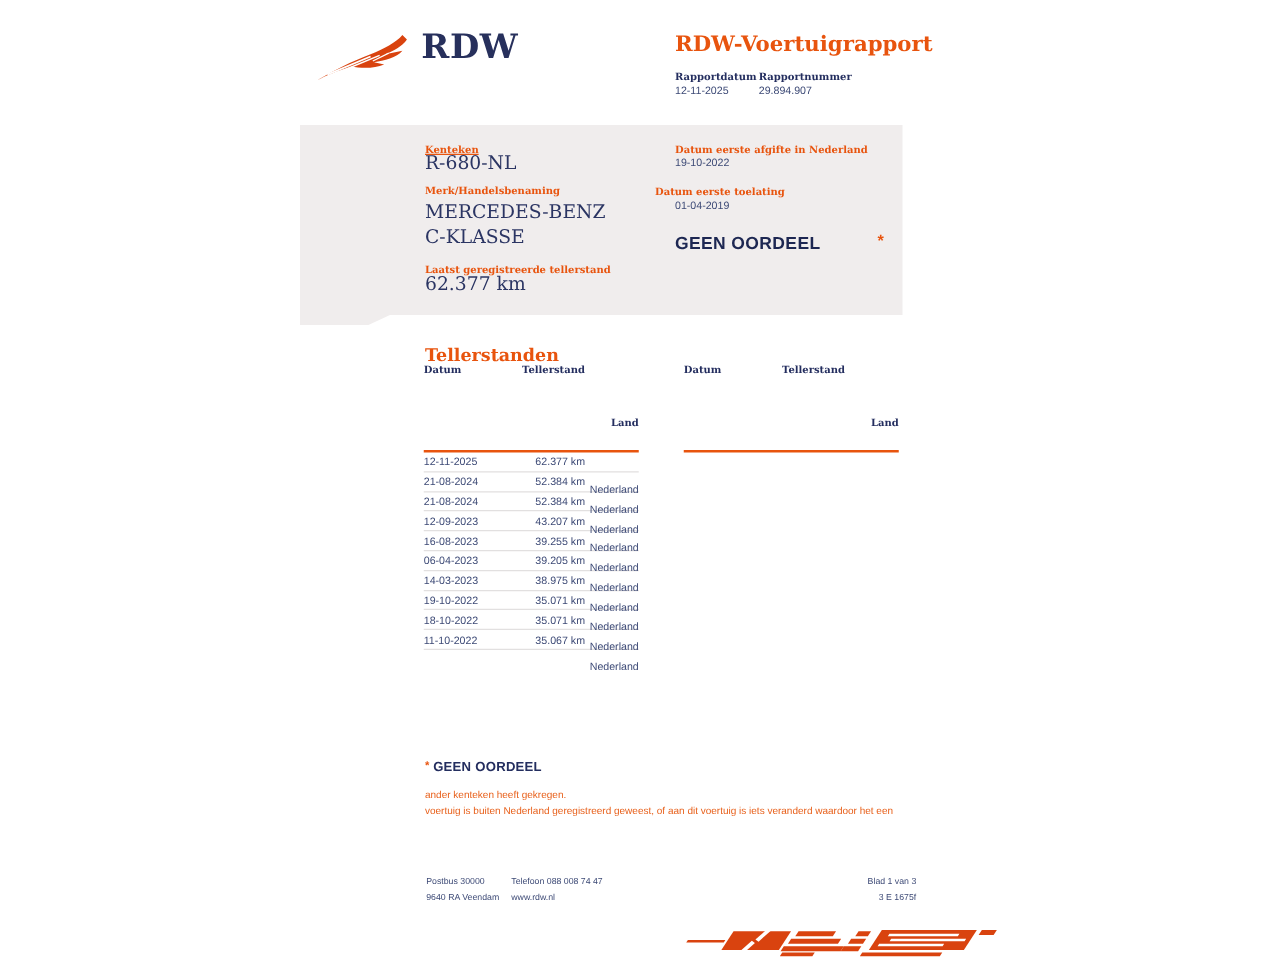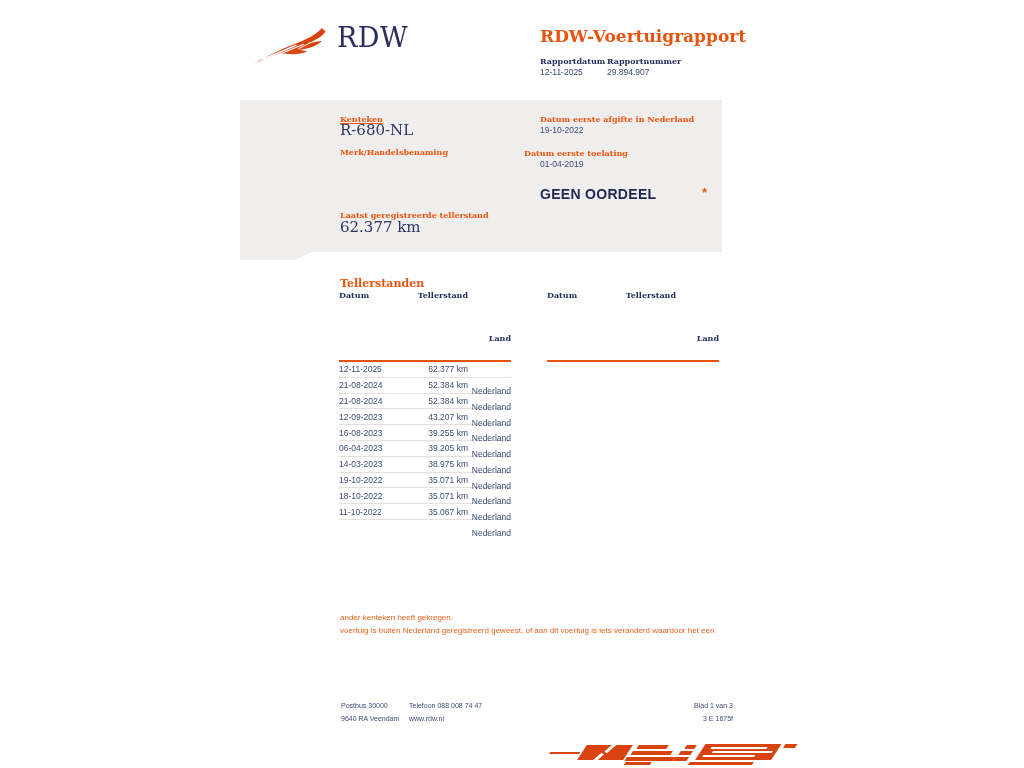--- a/index.html
+++ b/index.html
@@ -1,21 +1,21 @@
 <!DOCTYPE html>
 <html><head>
 <meta charset="utf-8">
 <style>
   html,body{margin:0;padding:0;}
   body{width:1024px;height:768px;background:#ffffff;position:relative;overflow:hidden;
        font-family:"Liberation Sans",sans-serif;}
   .abs{position:absolute;}
 
   
-  .wordmark{left:337px;top:22px;font-family:"DejaVu Serif",serif;font-weight:400;
+  .wordmark{left:337px;top:22px;font-family:"DejaVu Serif",serif;font-weight:700;
             font-size:27px;color:#27305c;letter-spacing:.5px;}
   .doc-title{left:540px;top:26px;font-family:"DejaVu Serif",serif;font-weight:bold;
              font-size:17px;color:#e8540e;}
   .slab{font-family:"DejaVu Serif",serif;font-weight:bold;font-size:8px;color:#242e5f;}
   .slab-orange{font-family:"DejaVu Serif",serif;font-weight:bold;font-size:8px;color:#e8540e;}
   .val-sm{font-size:8.5px;color:#3d4a76;}
 
   
   .panel{left:240px;top:100px;width:482px;height:152px;background:#f0eded;}
   .panel-tail{left:240px;top:252px;width:72px;height:8px;background:#f0eded;
@@ -69,36 +69,37 @@
   <div class="abs slab" style="left:540px;top:56px;">Rapportdatum</div>
   <div class="abs slab" style="left:607px;top:56px;">Rapportnummer</div>
   <div class="abs val-sm" style="left:540px;top:67px;">12-11-2025</div>
   <div class="abs val-sm" style="left:607px;top:67px;">29.894.907</div>
 
   <div class="abs panel">
     <div class="abs slab-orange" style="left:100px;top:14px;text-decoration:underline;">Kenteken</div>
     <div class="abs big-serif" style="left:100px;top:20px;">R-680-NL</div>
 
     <div class="abs slab-orange" style="left:100px;top:47px;">Merk/Handelsbenaming</div>
+    <div class="abs big-serif" style="left:100px;top:59px;width:145px;">MERCEDES-BENZ C-KLASSE</div>
 
     <div class="abs slab-orange" style="left:100px;top:110px;">Laatst geregistreerde tellerstand</div>
     <div class="abs big-serif" style="left:100px;top:117px;">62.377 km</div>
 
     <div class="abs slab-orange" style="left:300px;top:14px;">Datum eerste afgifte in Nederland</div>
     <div class="abs val-sm" style="left:300px;top:25px;">19-10-2022</div>
 
     <div class="abs slab-orange" style="left:284px;top:48px;">Datum eerste toelating</div>
     <div class="abs val-sm" style="left:300px;top:59px;">01-04-2019</div>
 
     <div class="abs oordeel" style="left:300px;top:86px;">GEEN OORDEEL</div>
     <div class="abs star" style="left:462px;top:85px;">*</div>
   </div>
   <div class="abs panel-tail"></div>
 
-  <div class="abs slab-orange" style="left:340px;top:277px;font-size:11px;">Tellerstanden</div>
+  <div class="abs slab-orange" style="left:340px;top:277px;font-size:14px;">Tellerstanden</div>
 
   <div class="tbl tbl-left">
     <div class="thead">
       <span class="c1">Datum</span>
       <span class="c2">Tellerstand</span>
       <span class="c3">Land</span>
     </div>
     <div id="rows-left">
     <div class="trow">
       <span class="c1">12-11-2025</span>
@@ -164,20 +165,23 @@
 
   <div class="tbl tbl-right">
     <div class="thead">
       <span class="c1">Datum</span>
       <span class="c2">Tellerstand</span>
       <span class="c3">Land</span>
     </div>
   </div>
 
   <div class="abs" style="left:340px;top:604px;">
+    <div>
+      <span class="note-star">*</span><span class="note-title">GEEN OORDEEL</span>
+    </div>
     <div class="note-body" style="margin-top:8px;">
       <div>ander kenteken heeft gekregen.</div>
       <div>voertuig is buiten Nederland geregistreerd geweest, of aan dit voertuig is iets veranderd waardoor het een</div>
     </div>
   </div>
 
   <div class="abs foot" style="left:341px;top:702px;">Postbus 30000</div>
   <div class="abs foot" style="left:341px;top:715px;">9640 RA Veendam</div>
   <div class="abs foot" style="left:409px;top:702px;">Telefoon 088 008 74 47</div>
   <div class="abs foot" style="left:409px;top:715px;">www.rdw.nl</div>

